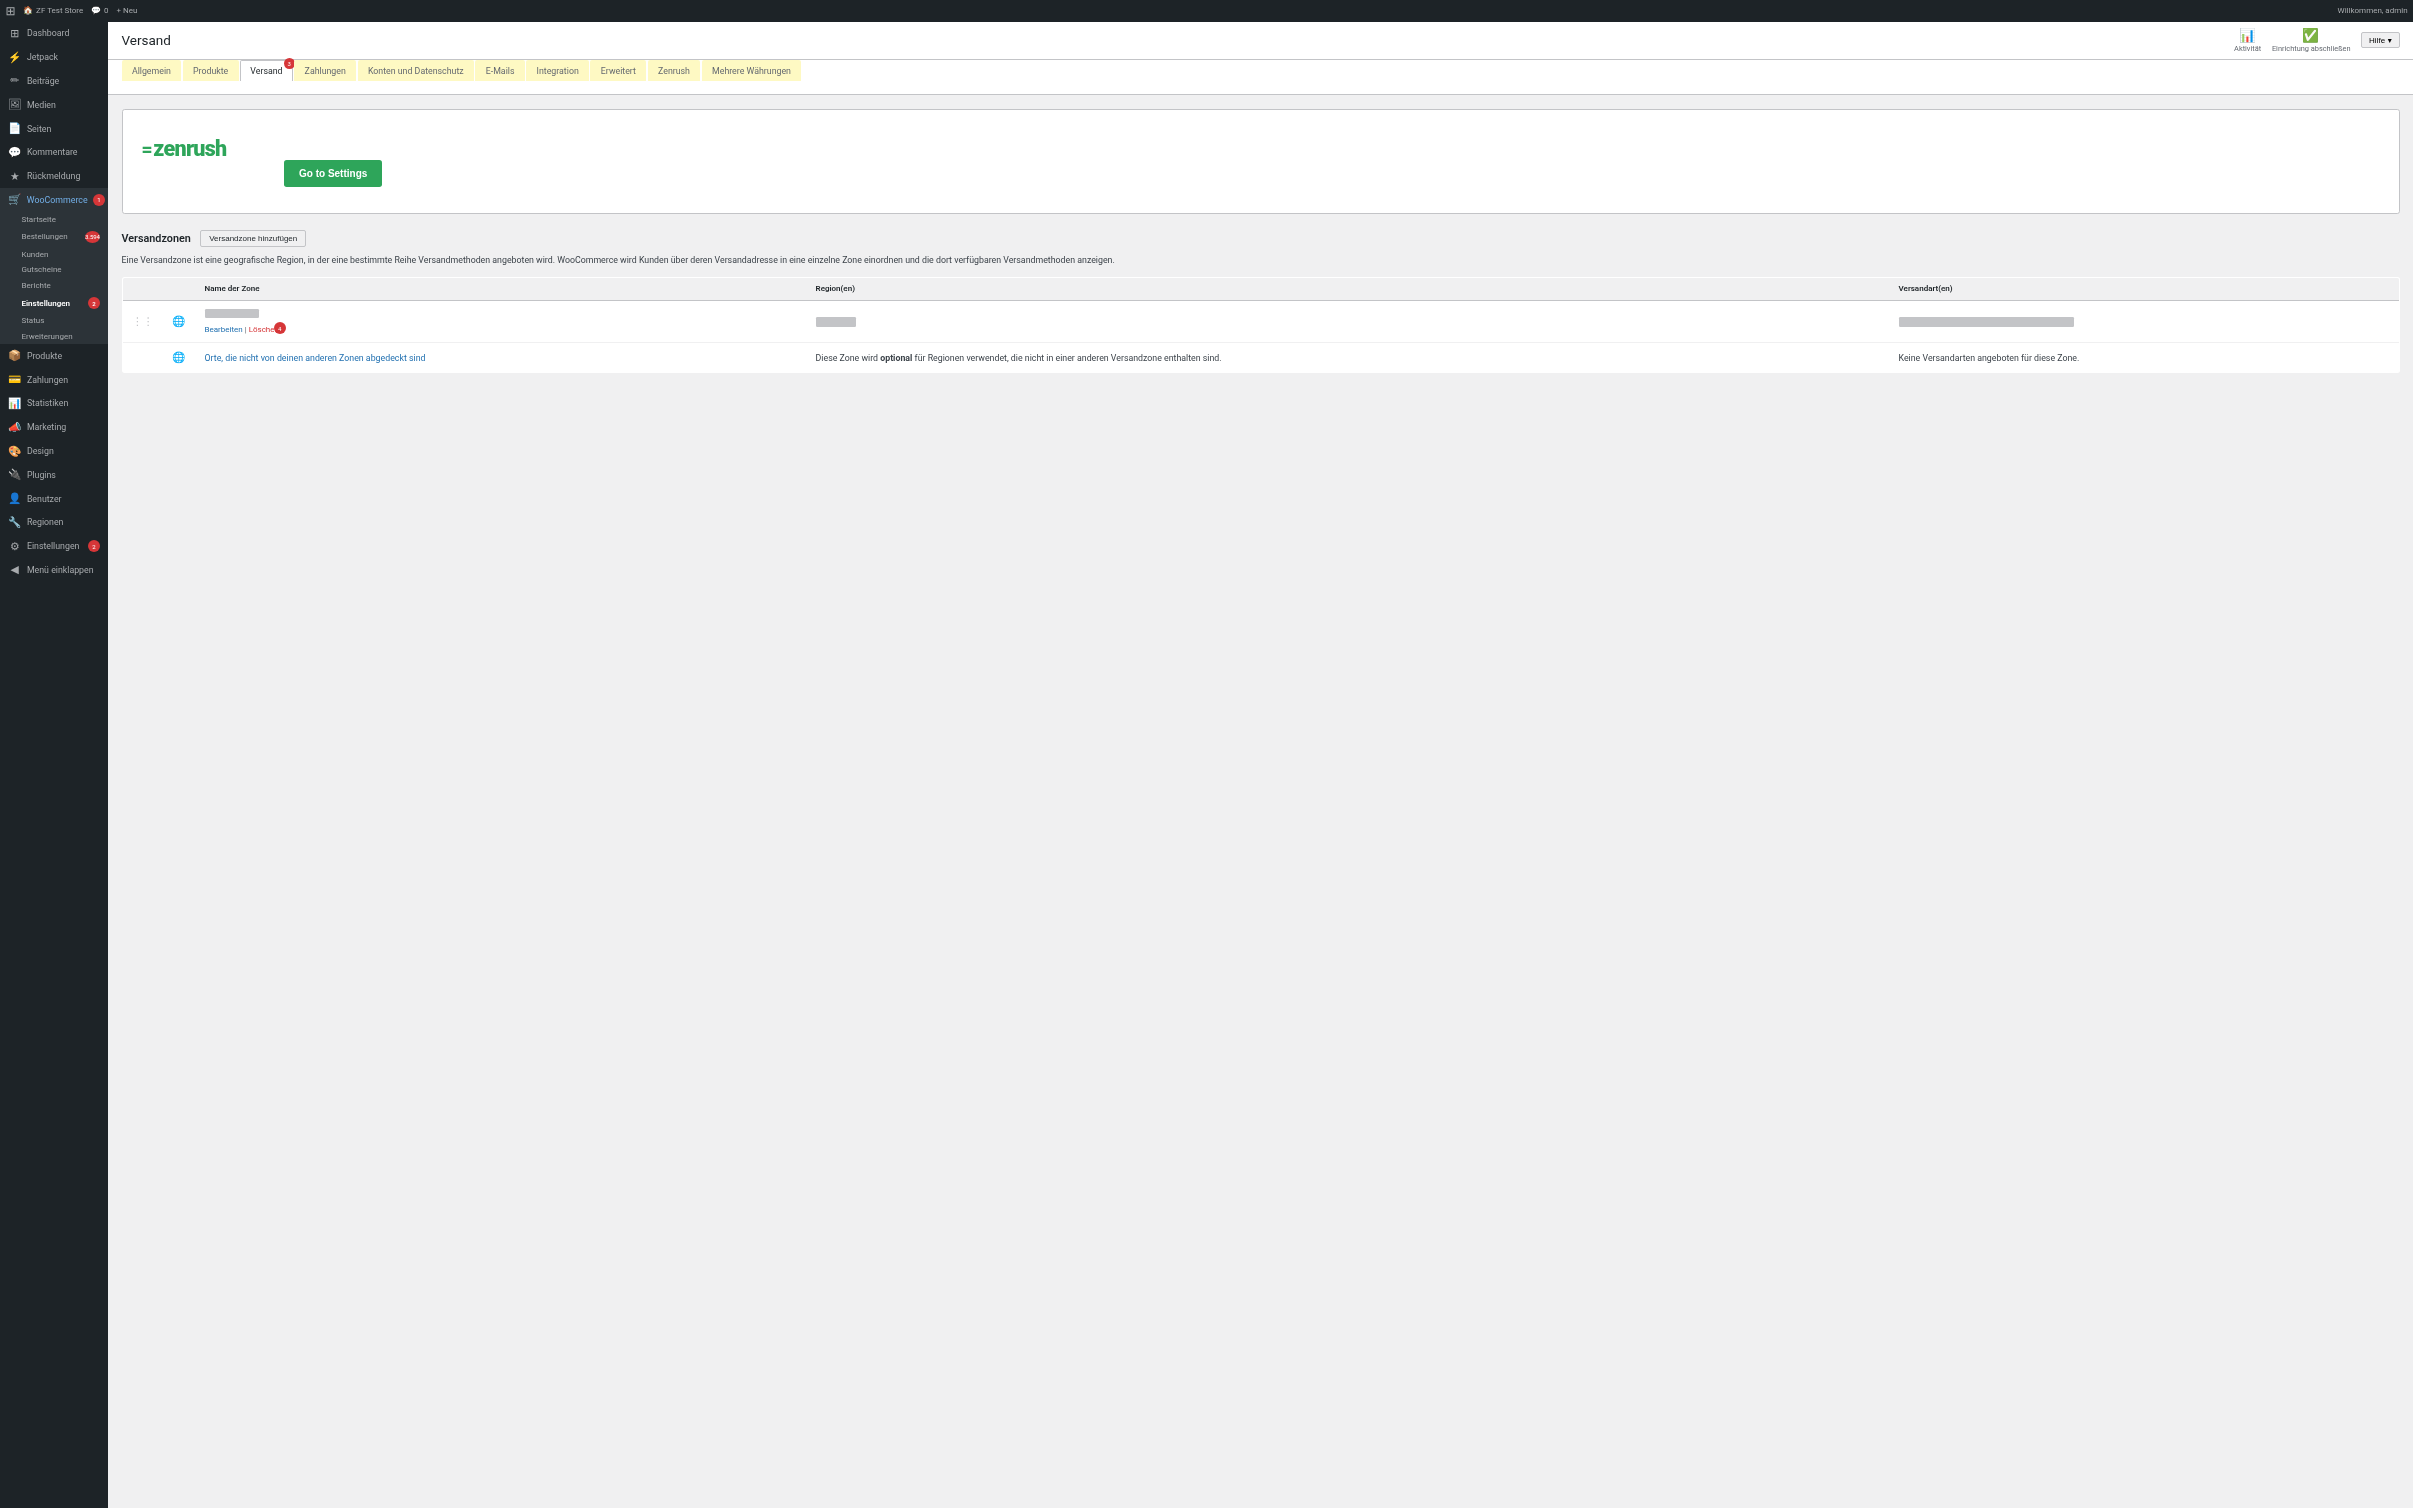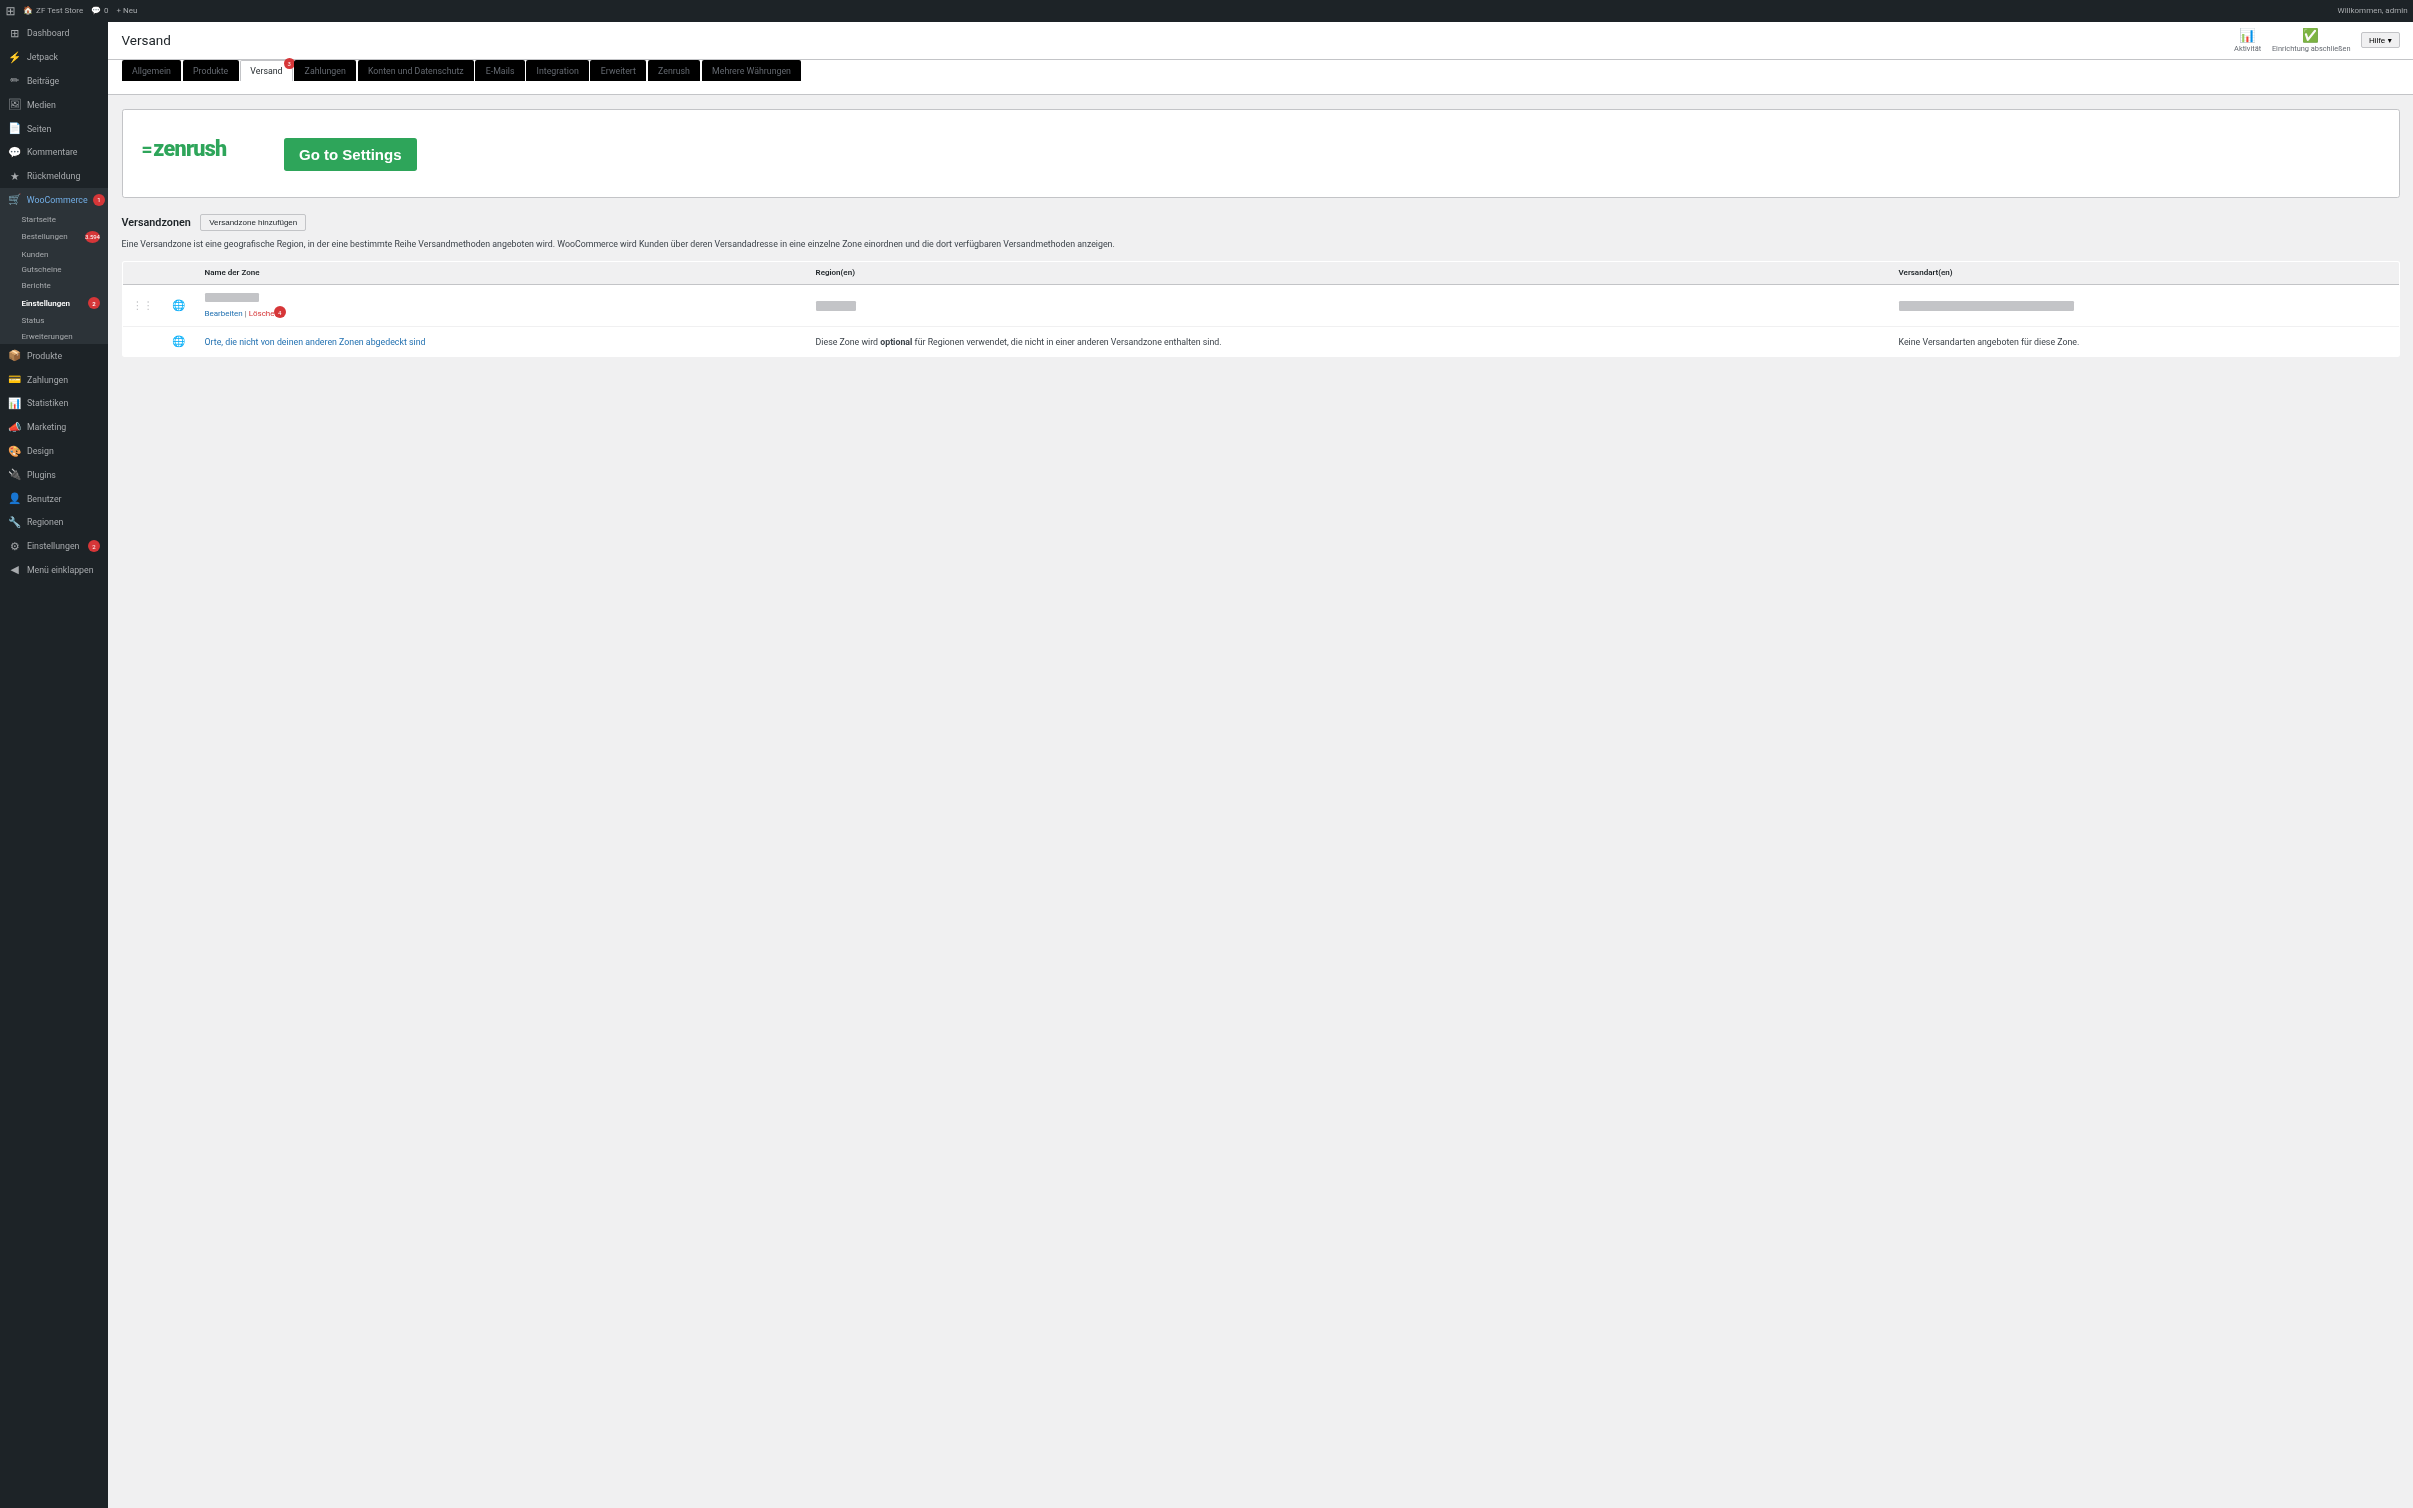--- a/index.html
+++ b/index.html
@@ -114,21 +114,21 @@
     }
     .tab {
       padding: 5.4px 9.4px;
       font-size: 8.8px;
       cursor: pointer;
       color: #646970;
       border: 0.7px solid transparent;
       border-bottom: none;
       margin-bottom: -0.7px;
       position: relative;
-      background: #000000;
+      background: #fef9c3;
       border-radius: 2px 2px 0 0;
     }
     .tab.active {
       background: #fff;
       border-color: #c3c4c7;
       border-bottom-color: #fff;
       color: #1d2327;
     }
     .tab-badge {
       background: #d63638;
@@ -168,25 +168,25 @@
     }
     .zenrush-content { flex: 1; }
     .zenrush-title { font-size: 12px; font-weight: 700; color: #2ea55a; margin-bottom: 6.7px; }
     .zenrush-desc { font-size: 8.8px; color: #3c434a; line-height: 1.5; }
     .zenrush-desc strong { font-weight: 700; }
     .goto-settings-btn {
       background: #2ea55a;
       color: #fff;
       border: none;
       padding: 8px 15px;
-      font-size: 15px;
+      font-size: 10px;
       font-weight: 600;
       border-radius: 2.7px;
       cursor: pointer;
-      margin-top: 2px;
+      margin-top: 24px;
       display: inline-block;
     }
     .section-nav { font-size: 8.8px; color: #646970; }
     .section-nav a { color: #2271b1; text-decoration: none; }
 
     .zones-header {
       display: flex;
       align-items: center;
       gap: 9.4px;
       margin-bottom: 6.7px;

